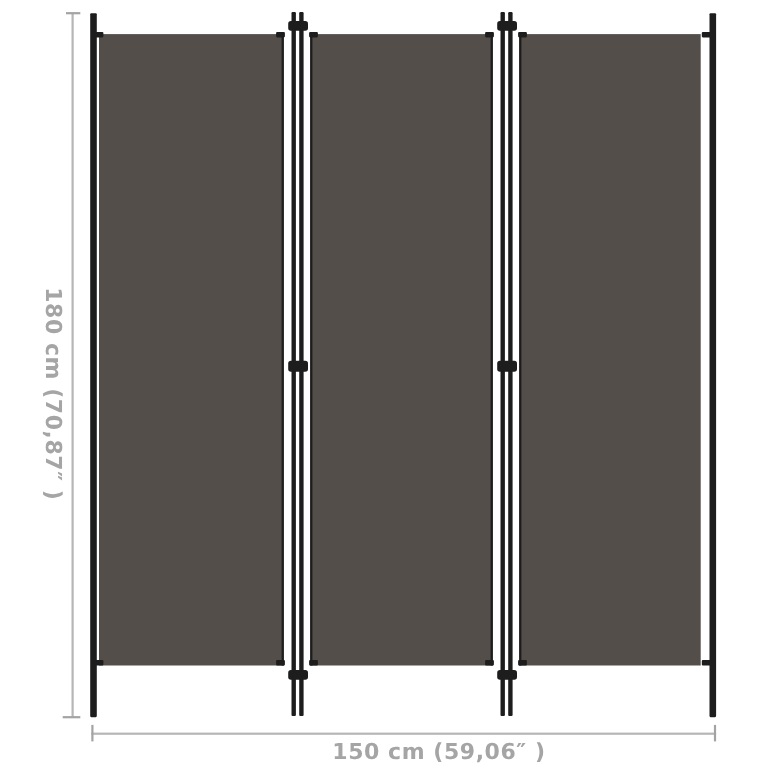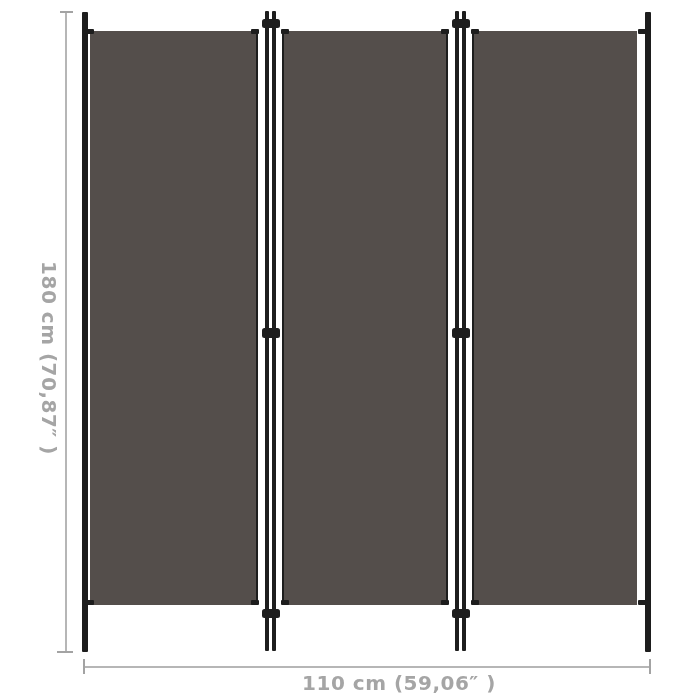--- a/index.html
+++ b/index.html
@@ -63,21 +63,21 @@
 <div class="stage">
 
   <div class="dimv-line"></div>
   <div class="dimv-cap-top"></div>
   <div class="dimv-cap-bot"></div>
   <div class="dim-label dim-label-v">180 cm (70,87″ )</div>
 
   <div class="dimh-line"></div>
   <div class="dimh-cap-left"></div>
   <div class="dimh-cap-right"></div>
-  <div class="dim-label dim-label-h">110 cm (59,06″ )</div>
+  <div class="dim-label dim-label-h">150 cm (59,06″ )</div>
 
   <div class="pole pole-left"></div>
   <div class="pole pole-mid pole-j1a"></div>
   <div class="pole pole-mid pole-j1b"></div>
   <div class="pole pole-mid pole-j2a"></div>
   <div class="pole pole-mid pole-j2b"></div>
   <div class="pole pole-right"></div>
 
   <div class="hinge hinge-j1 hinge-top"></div>
   <div class="hinge hinge-j1 hinge-mid"></div>

